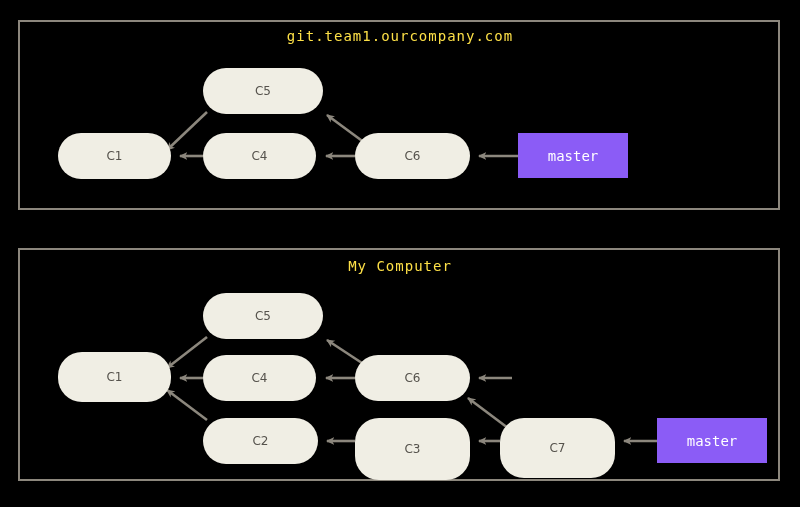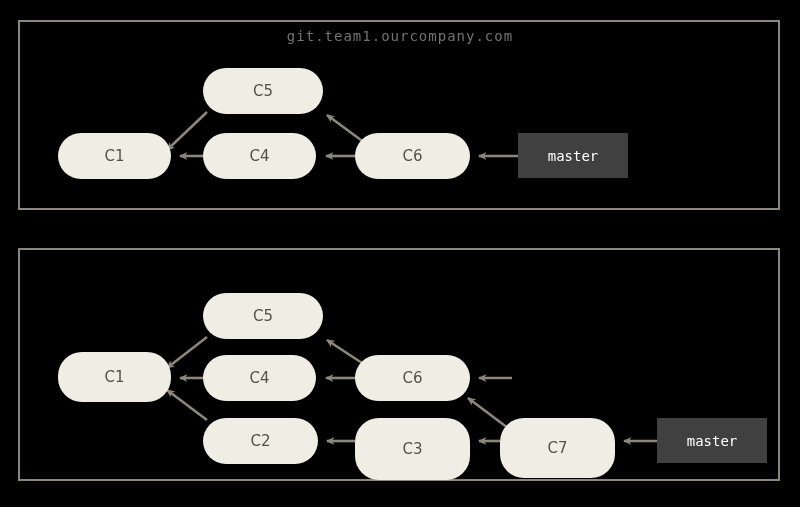--- a/index.html
+++ b/index.html
@@ -19,21 +19,21 @@
     position: absolute;
     border: 2px solid #8c877d;
     box-sizing: border-box;
     background: transparent;
   }
   #panel-remote { left: 18px; top: 20px; width: 762px; height: 190px; }
   #panel-local  { left: 18px; top: 248px; width: 762px; height: 233px; }
 
   .panel-title {
     position: absolute;
-    color: #737373;
+    color: #fde047;
     font-family: "DejaVu Sans Mono", monospace;
     font-size: 14px;
     letter-spacing: 1px;
     white-space: nowrap;
     text-align: center;
     user-select: none;
   }
   #title-remote { left: 0; top: 28px; width: 800px; }
   #title-local  { left: 0; top: 258px; width: 800px; }
 
@@ -48,28 +48,28 @@
 
   .commit {
     position: absolute;
     background: #f0eee4;
     border-radius: 24px;
     display: flex;
     align-items: center;
     justify-content: center;
     color: #55524c;
     font-family: "DejaVu Sans", sans-serif;
-    font-size: 15px;
+    font-size: 12px;
     box-sizing: border-box;
     user-select: none;
   }
 
   .branch {
     position: absolute;
-    background: #404040;
+    background: #8b5cf6;
     display: flex;
     align-items: center;
     justify-content: center;
     color: #ffffff;
     font-family: "DejaVu Sans Mono", monospace;
     font-size: 14px;
     box-sizing: border-box;
     user-select: none;
     letter-spacing: 0px;
   }
@@ -110,20 +110,21 @@
   <div class="panel-title" id="title-remote">git.team1.ourcompany.com</div>
 
   <div class="commit" style="left:58px; top:133px; width:113px; height:46px;">C1</div>
   <div class="commit" style="left:203px; top:133px; width:113px; height:46px;">C4</div>
   <div class="commit" style="left:203px; top:68px; width:120px; height:46px;">C5</div>
   <div class="commit" style="left:355px; top:133px; width:115px; height:46px;">C6</div>
 
   <div class="branch" style="left:518px; top:133px; width:110px; height:45px;">master</div>
 
   <div class="panel" id="panel-local"></div>
+  <div class="panel-title" id="title-local">My Computer</div>
 
   <div class="commit" style="left:58px; top:352px; width:113px; height:50px;">C1</div>
   <div class="commit" style="left:203px; top:355px; width:113px; height:46px;">C4</div>
   <div class="commit" style="left:203px; top:293px; width:120px; height:46px;">C5</div>
   <div class="commit" style="left:355px; top:355px; width:115px; height:46px;">C6</div>
   <div class="commit" style="left:203px; top:418px; width:115px; height:46px;">C2</div>
   <div class="commit" style="left:355px; top:418px; width:115px; height:62px;">C3</div>
   <div class="commit" style="left:500px; top:418px; width:115px; height:60px;">C7</div>
 
   <div class="branch" style="left:657px; top:418px; width:110px; height:45px;">master</div>

